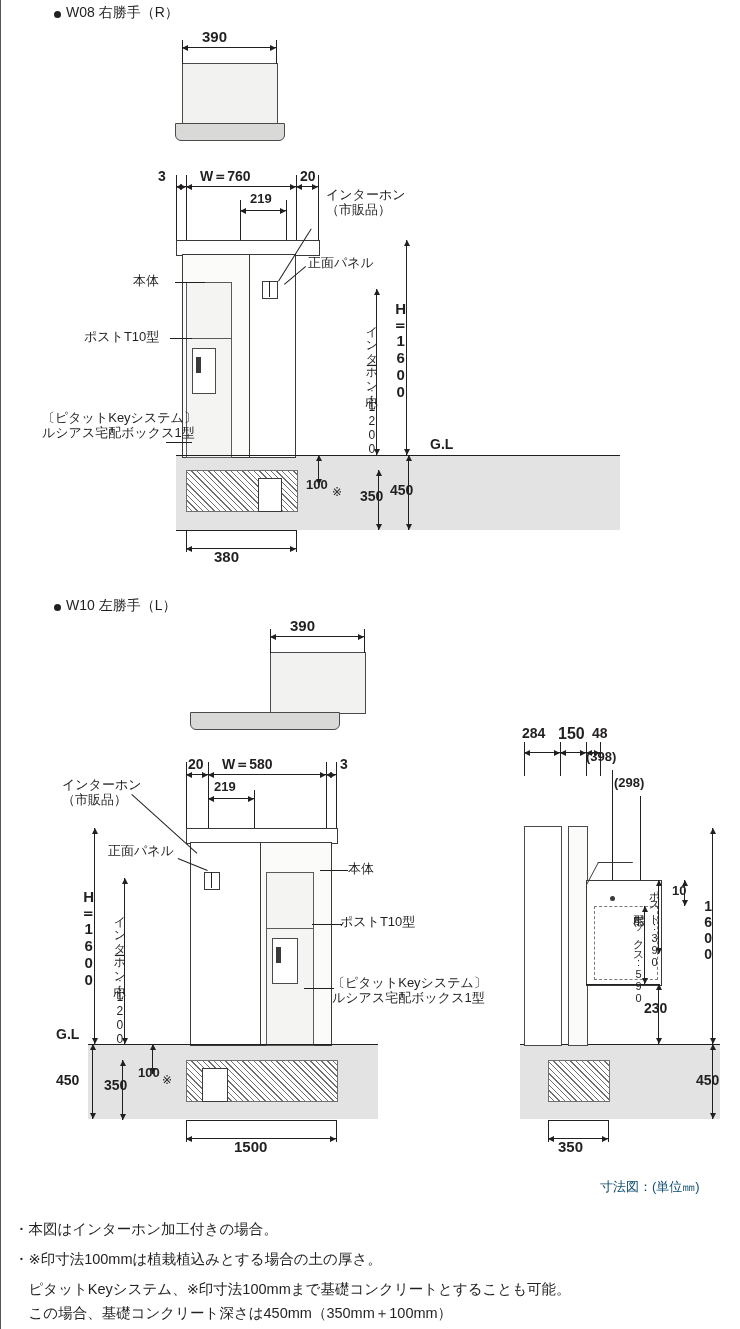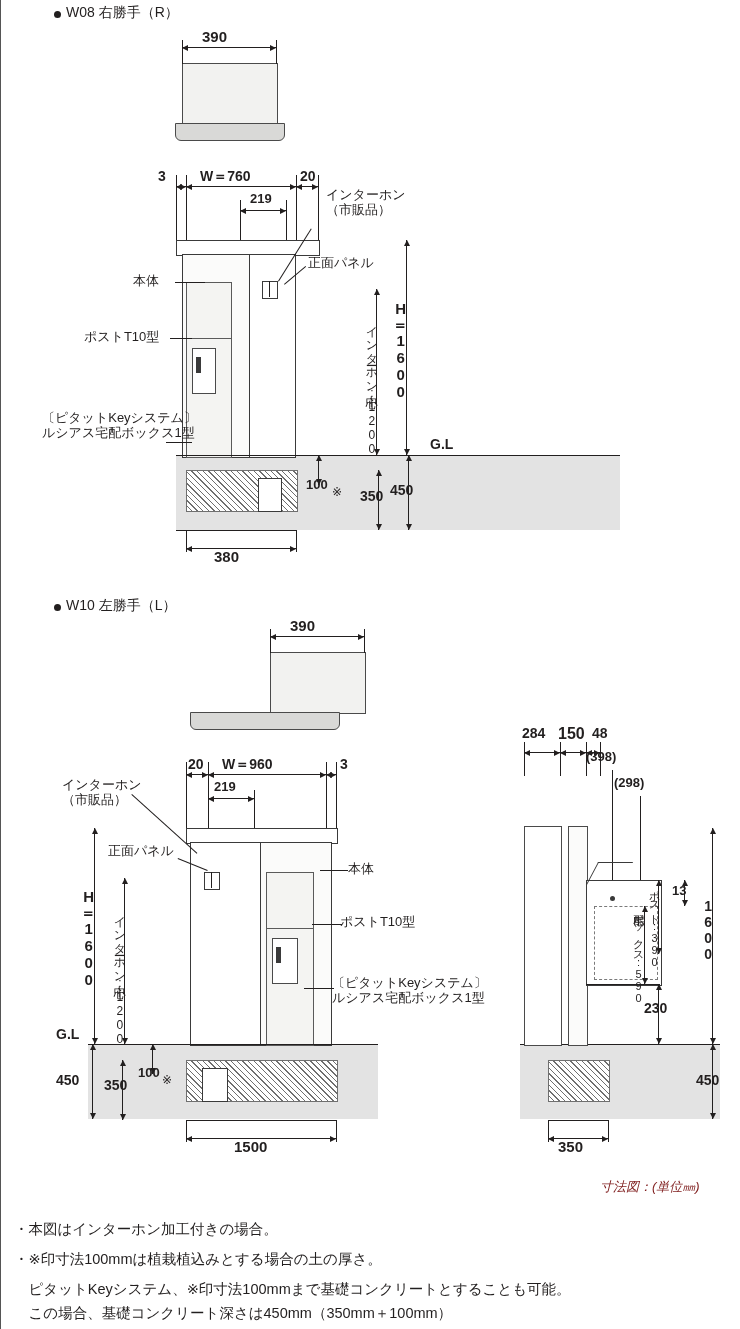--- a/index.html
+++ b/index.html
@@ -39,21 +39,21 @@
   .arrowline:after{right:0;border-left:6px solid #221f1f;}
   .arrowcol{position:absolute;width:1px;background:#221f1f;}
   .arrowcol:before,.arrowcol:after{
     content:"";position:absolute;left:-2.5px;width:0;height:0;
     border-left:3px solid transparent;border-right:3px solid transparent;
   }
   .arrowcol:before{top:0;border-bottom:6px solid #221f1f;}
   .arrowcol:after{bottom:0;border-top:6px solid #221f1f;}
   .leader{position:absolute;background:#221f1f;height:1px;transform-origin:0 0;}
   .notes{position:absolute;left:14px;font-size:14.5px;line-height:1.62;color:#221f1f;white-space:pre;}
-  .unit{position:absolute;font-size:13px;color:#7f1d1d;font-style:italic;}
+  .unit{position:absolute;font-size:13px;color:#0c4a6e;}
 </style>
 </head>
 <body>
 
 <div class="dot" style="left:54px;top:11px;"></div>
 <div class="sec-title" style="left:66px;top:4px;">W08 右勝手（R）</div>
 
 <div class="cap" style="left:182px;top:63px;width:94px;height:60px;"></div>
 <div class="cap" style="left:175px;top:123px;width:108px;height:16px;border-radius:0 0 6px 6px;background:#d9d9d7;"></div>
 <div class="vl ln" style="left:182px;top:40px;height:24px;"></div>
@@ -141,21 +141,21 @@
 <div class="vl ln" style="left:186px;top:762px;height:70px;"></div>
 <div class="vl ln" style="left:208px;top:762px;height:70px;"></div>
 <div class="vl ln" style="left:326px;top:762px;height:70px;"></div>
 <div class="vl ln" style="left:336px;top:762px;height:70px;"></div>
 <div class="vl ln" style="left:208px;top:790px;height:44px;"></div>
 <div class="vl ln" style="left:254px;top:790px;height:44px;"></div>
 
 <div class="arrowline" style="left:186px;top:774px;width:22px;"></div>
 <div class="lbl b" style="left:188px;top:756px;font-size:14px;">20</div>
 <div class="arrowline" style="left:208px;top:774px;width:118px;"></div>
-<div class="lbl b" style="left:222px;top:756px;font-size:14px;">W＝960</div>
+<div class="lbl b" style="left:222px;top:756px;font-size:14px;">W＝580</div>
 <div class="arrowline" style="left:326px;top:774px;width:10px;"></div>
 <div class="lbl b" style="left:340px;top:756px;font-size:14px;">3</div>
 <div class="arrowline" style="left:208px;top:798px;width:46px;"></div>
 <div class="lbl b" style="left:214px;top:780px;font-size:13px;">219</div>
 
 <div class="ground" style="left:88px;top:1044px;width:290px;height:75px;"></div>
 <div class="panel" style="left:186px;top:828px;width:150px;height:14px;"></div>
 <div class="panel" style="left:190px;top:842px;width:70px;height:202px;background:#ffffff;"></div>
 <div class="panel" style="left:260px;top:842px;width:70px;height:202px;background:#fbfbfa;"></div>
 <div class="panel2" style="left:266px;top:872px;width:46px;height:56px;"></div>
@@ -231,21 +231,21 @@
 <div class="abs" style="left:610px;top:896px;width:5px;height:5px;border-radius:50%;background:#3a3a3a;"></div>
 <div class="hl ln" style="left:586px;top:984px;width:74px;"></div>
 <div class="hatch" style="left:548px;top:1060px;width:60px;height:40px;"></div>
 <div class="hl ln" style="left:548px;top:1120px;width:60px;"></div>
 
 <div class="arrowcol" style="left:658px;top:880px;height:74px;"></div>
 <div class="lbl vert" style="left:648px;top:882px;font-size:11px;">ポスト:390</div>
 <div class="arrowcol" style="left:644px;top:906px;height:78px;"></div>
 <div class="lbl vert" style="left:632px;top:906px;font-size:11px;">宅配ボックス:590</div>
 <div class="arrowcol" style="left:684px;top:880px;height:26px;"></div>
-<div class="lbl b" style="left:672px;top:884px;font-size:13px;">13</div>
+<div class="lbl b" style="left:672px;top:884px;font-size:13px;">10</div>
 <div class="arrowcol" style="left:712px;top:828px;height:216px;"></div>
 <div class="lbl b vert" style="left:700px;top:898px;font-size:14px;">1600</div>
 <div class="arrowcol" style="left:658px;top:984px;height:60px;"></div>
 <div class="lbl b" style="left:644px;top:1000px;font-size:14px;">230</div>
 <div class="arrowcol" style="left:712px;top:1044px;height:75px;"></div>
 <div class="lbl b" style="left:696px;top:1072px;font-size:14px;">450</div>
 
 <div class="vl ln" style="left:548px;top:1120px;height:22px;"></div>
 <div class="vl ln" style="left:608px;top:1120px;height:22px;"></div>
 <div class="arrowline" style="left:548px;top:1138px;width:60px;"></div>

